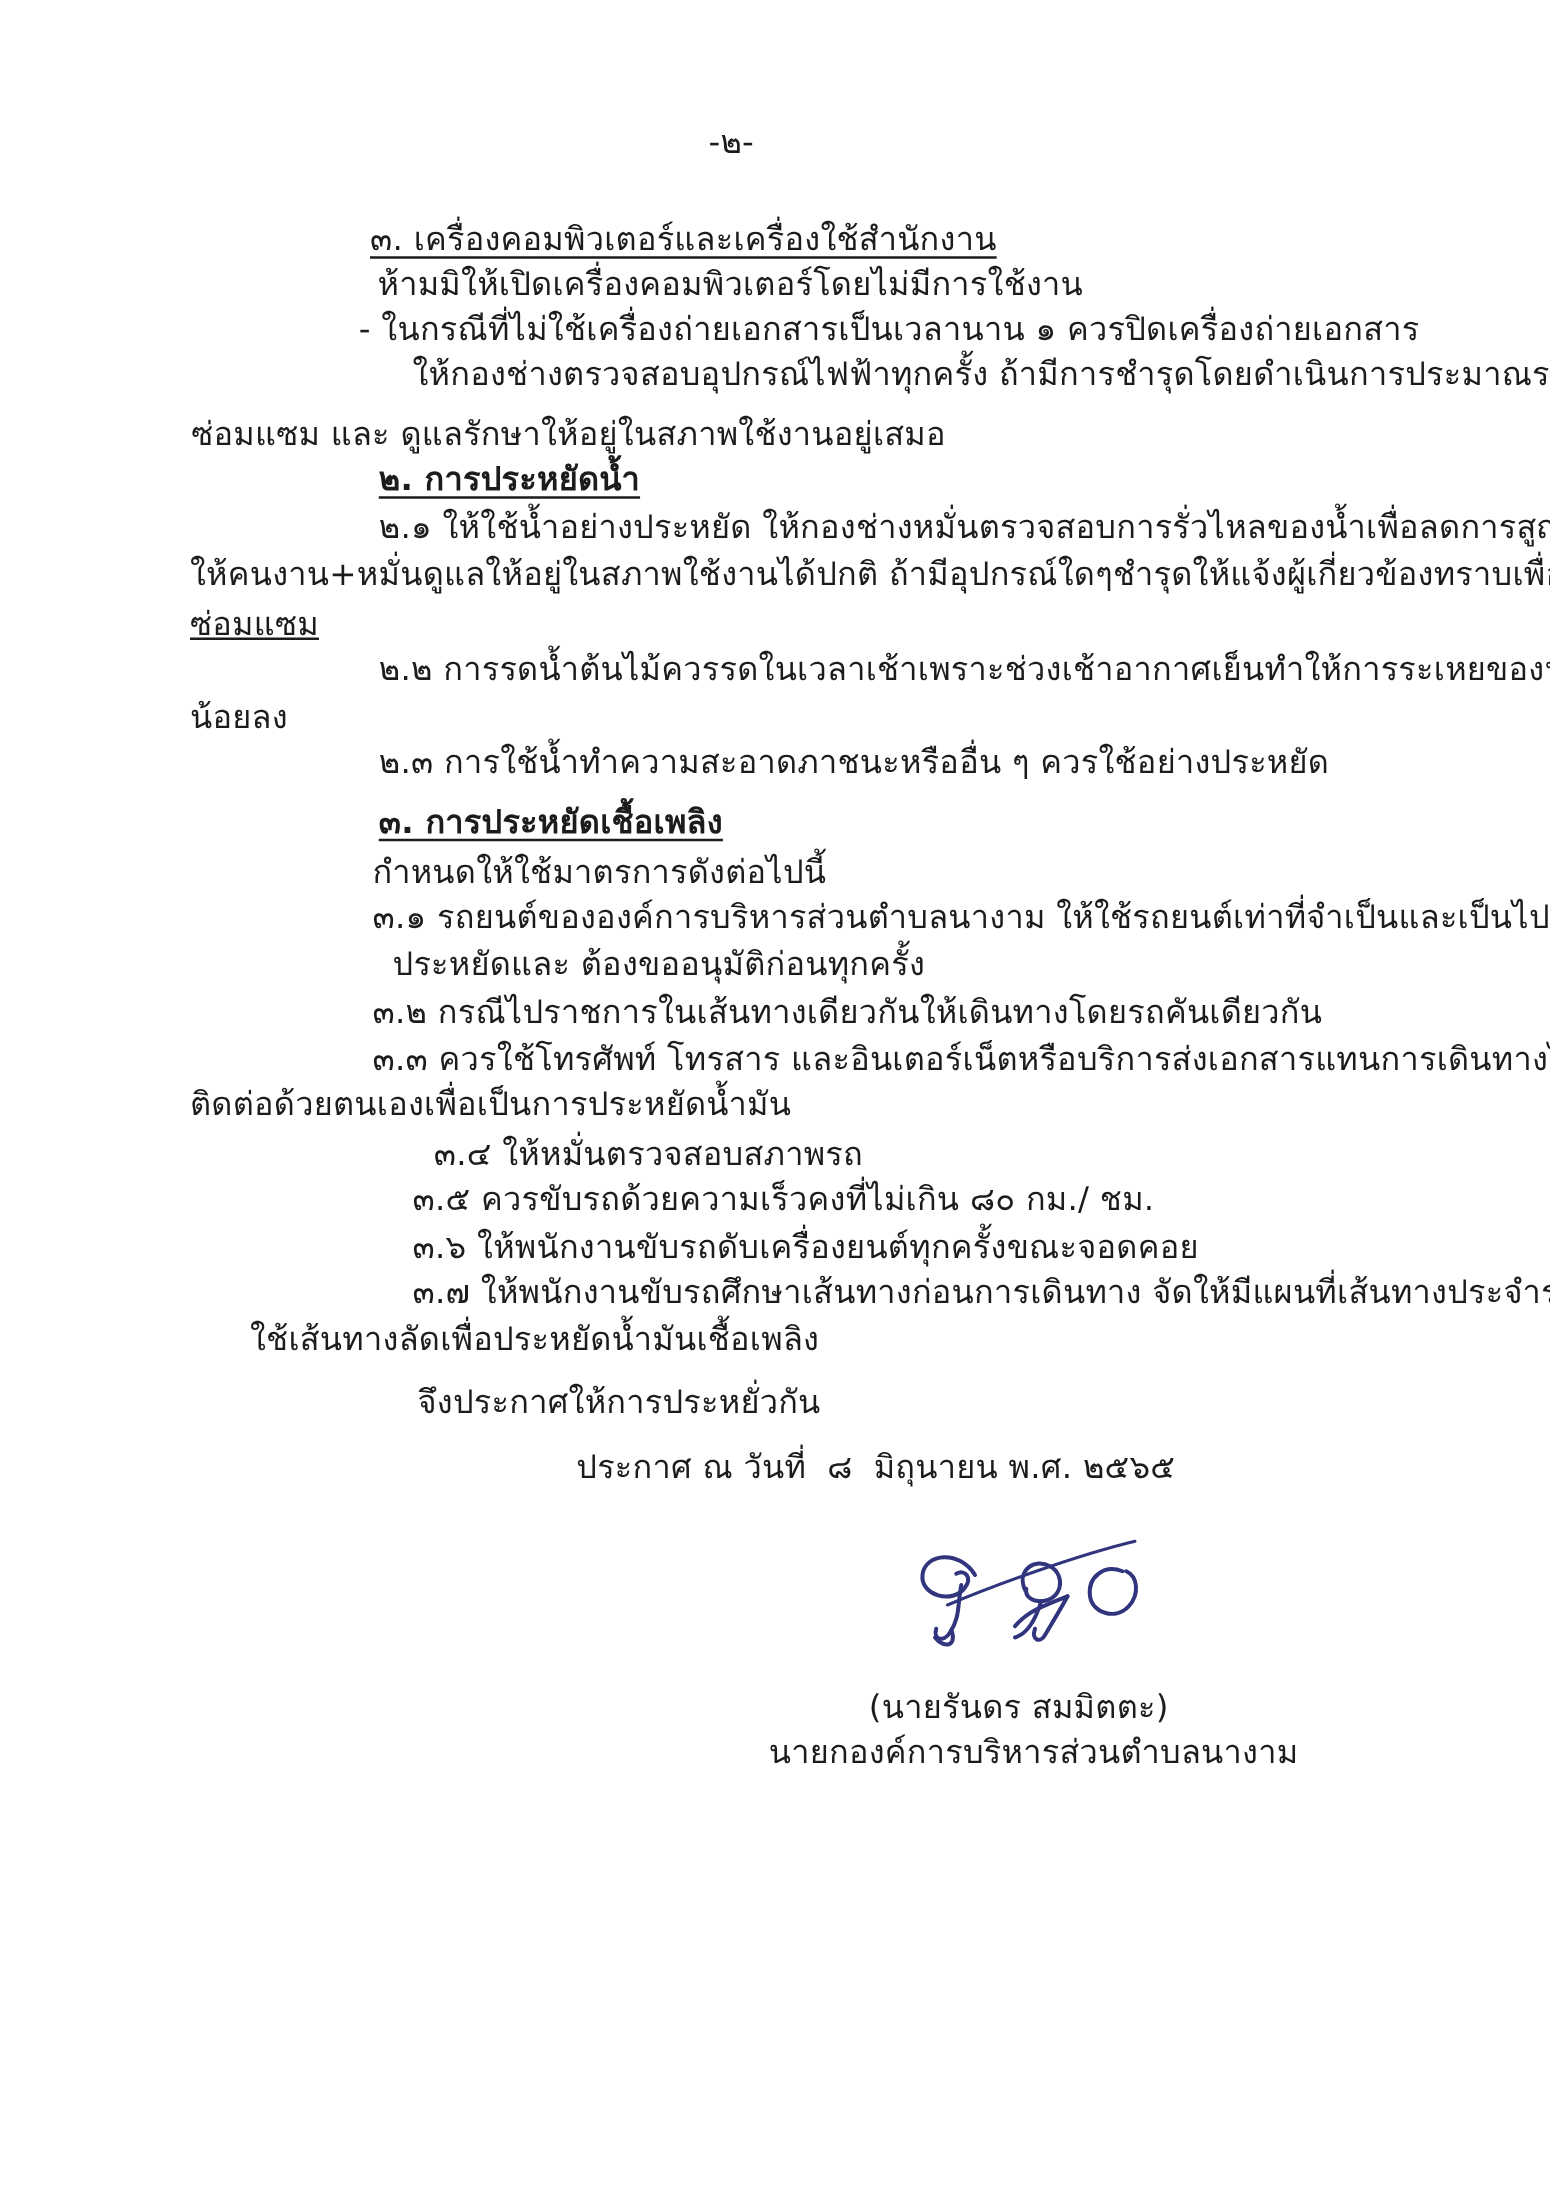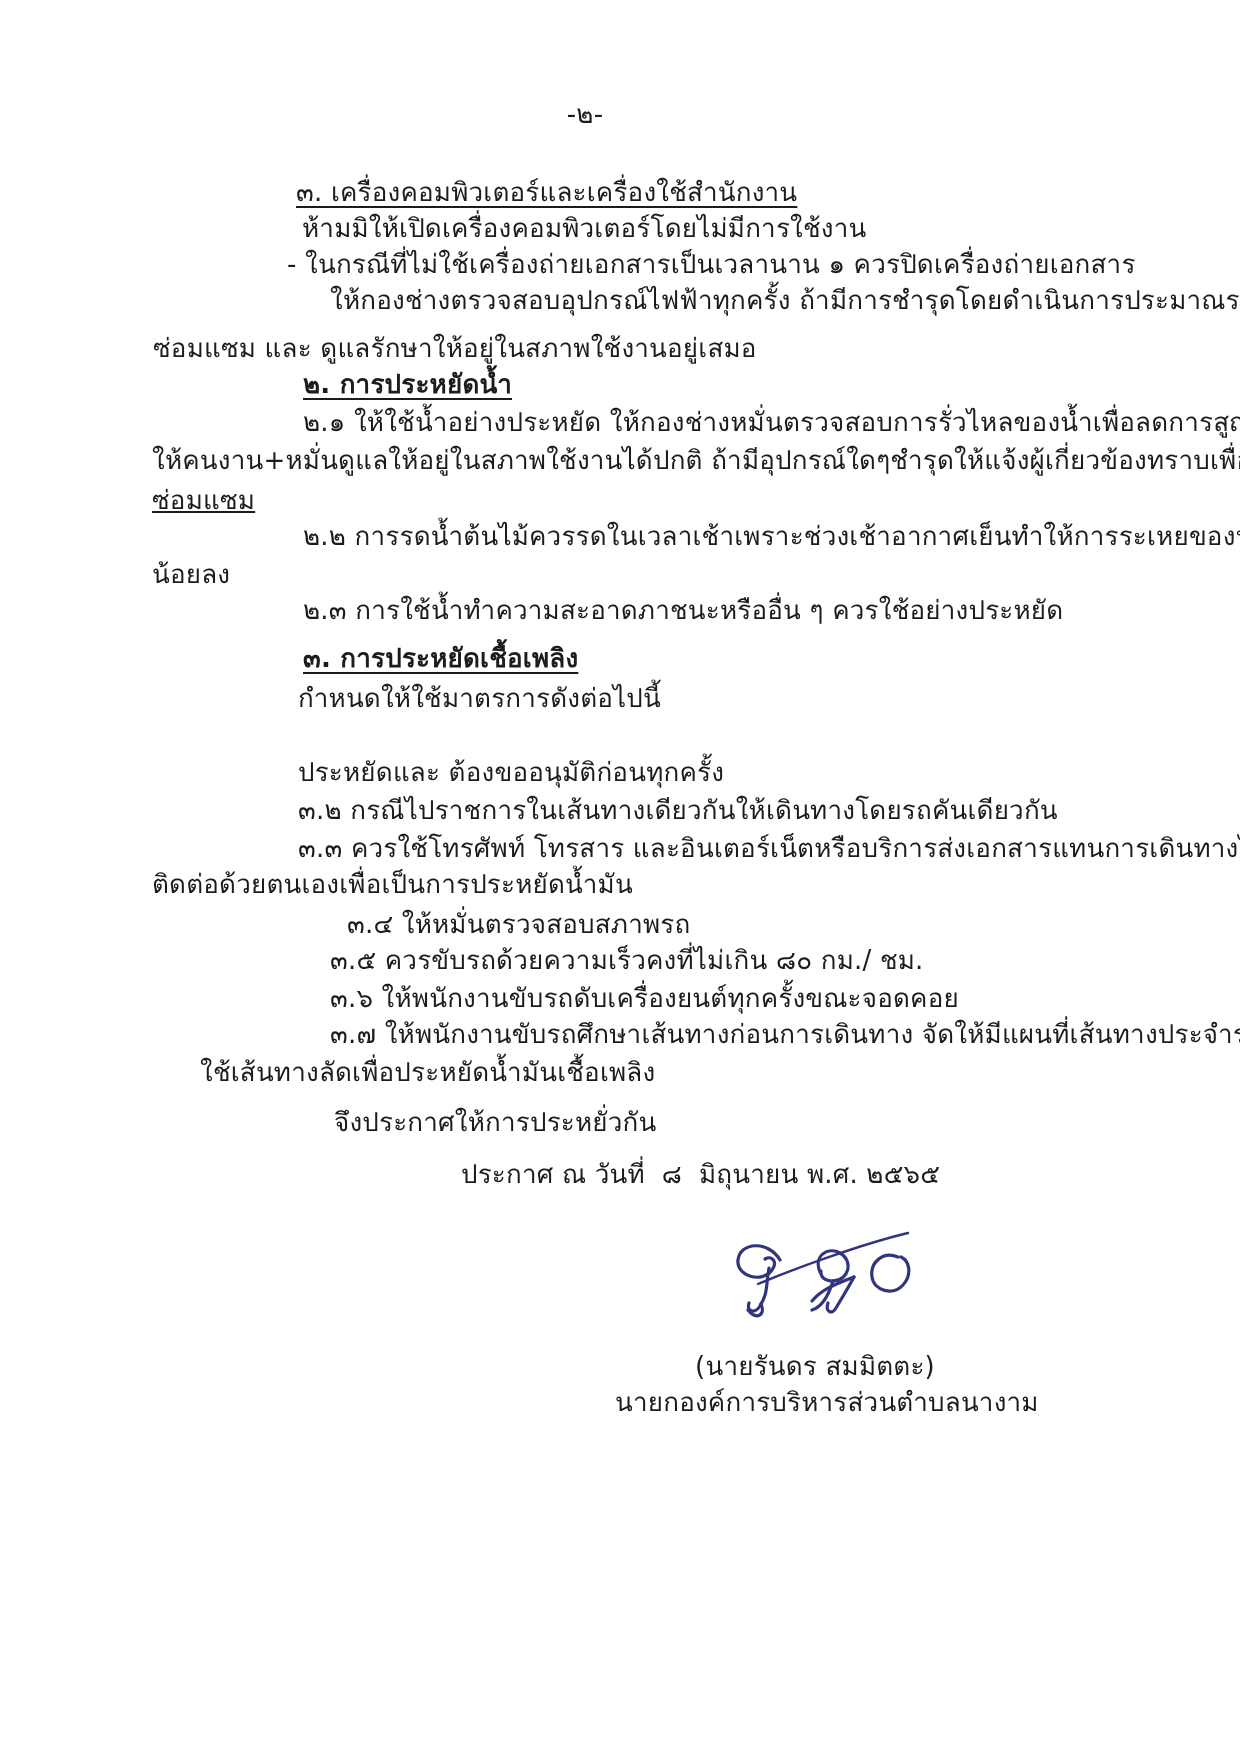--- a/index.html
+++ b/index.html
@@ -42,21 +42,22 @@
   <div class="line heading-bold" style="top:366px; left:303px;">๒. การประหยัดน้ำ</div>
   <div class="line" style="top:404px; left:303px;">๒.๑ ให้ใช้น้ำอย่างประหยัด ให้กองช่างหมั่นตรวจสอบการรั่วไหลของน้ำเพื่อลดการสูญเสีย</div>
   <div class="line" style="top:442px; left:152px;">ให้คนงาน+หมั่นดูแลให้อยู่ในสภาพใช้งานได้ปกติ ถ้ามีอุปกรณ์ใดๆชำรุดให้แจ้งผู้เกี่ยวข้องทราบเพื่อดำเนินการ</div>
   <div class="line" style="top:482px; left:152px;text-decoration:underline;">ซ่อมแซม</div>
   <div class="line" style="top:518px; left:303px;">๒.๒ การรดน้ำต้นไม้ควรรดในเวลาเช้าเพราะช่วงเช้าอากาศเย็นทำให้การระเหยของน้ำ</div>
   <div class="line" style="top:556px; left:152px;">น้อยลง</div>
   <div class="line" style="top:592px; left:303px;">๒.๓ การใช้น้ำทำความสะอาดภาชนะหรืออื่น ๆ ควรใช้อย่างประหยัด</div>
 
   <div class="line heading-bold" style="top:640px; left:303px;">๓. การประหยัดเชื้อเพลิง</div>
   <div class="line" style="top:680px; left:298px;">กำหนดให้ใช้มาตรการดังต่อไปนี้</div>
-  <div class="line" style="top:754px; left:298px;">ประหยัดและ ต้องขออนุมัติก่อนทุกครั้ง</div>
+  <div class="line" style="top:716px; left:298px;">๓.๑ รถยนต์ขององค์การบริหารส่วนตำบลนางาม ให้ใช้รถยนต์เท่าที่จำเป็นและเป็นไป</div>
+  <div class="line" style="top:754px; left:314px;">ประหยัดและ ต้องขออนุมัติก่อนทุกครั้ง</div>
   <div class="line" style="top:792px; left:298px;">๓.๒ กรณีไปราชการในเส้นทางเดียวกันให้เดินทางโดยรถคันเดียวกัน</div>
   <div class="line" style="top:830px; left:298px;">๓.๓ ควรใช้โทรศัพท์ โทรสาร และอินเตอร์เน็ตหรือบริการส่งเอกสารแทนการเดินทางไป</div>
   <div class="line" style="top:866px; left:152px;">ติดต่อด้วยตนเองเพื่อเป็นการประหยัดน้ำมัน</div>
   <div class="line" style="top:906px; left:347px;">๓.๔ ให้หมั่นตรวจสอบสภาพรถ</div>
   <div class="line" style="top:942px; left:330px;">๓.๕ ควรขับรถด้วยความเร็วคงที่ไม่เกิน ๘๐ กม./ ชม.</div>
   <div class="line" style="top:980px; left:330px;">๓.๖ ให้พนักงานขับรถดับเครื่องยนต์ทุกครั้งขณะจอดคอย</div>
   <div class="line" style="top:1016px; left:330px;">๓.๗ ให้พนักงานขับรถศึกษาเส้นทางก่อนการเดินทาง จัดให้มีแผนที่เส้นทางประจำรถ</div>
   <div class="line" style="top:1054px; left:152px;margin-left:48px;">ใช้เส้นทางลัดเพื่อประหยัดน้ำมันเชื้อเพลิง</div>
 
   <div class="line" style="top:1104px; left:334px;">จึงประกาศให้การประหยั่วกัน</div>

